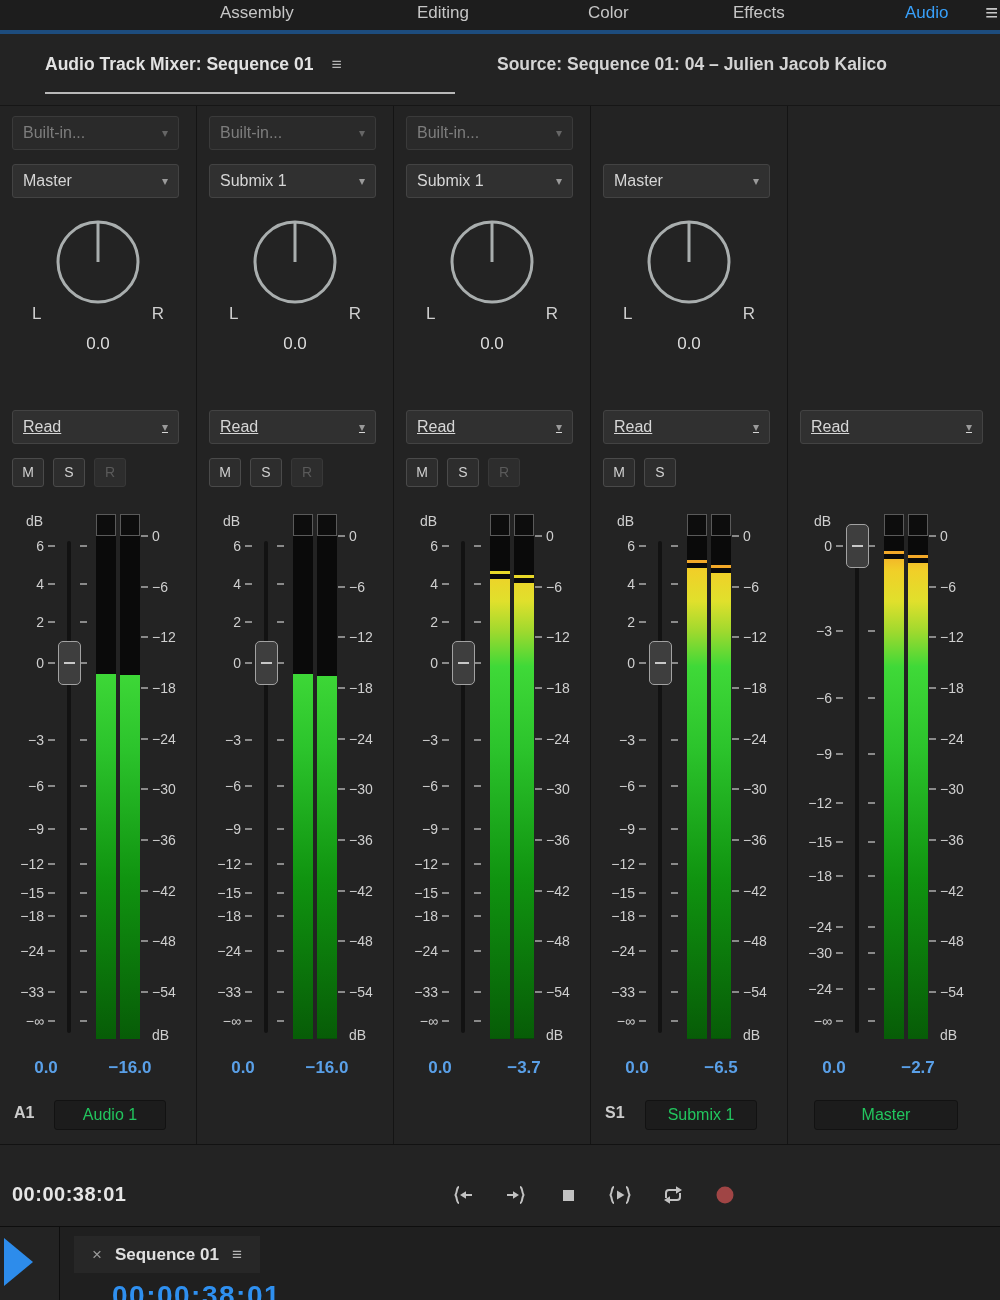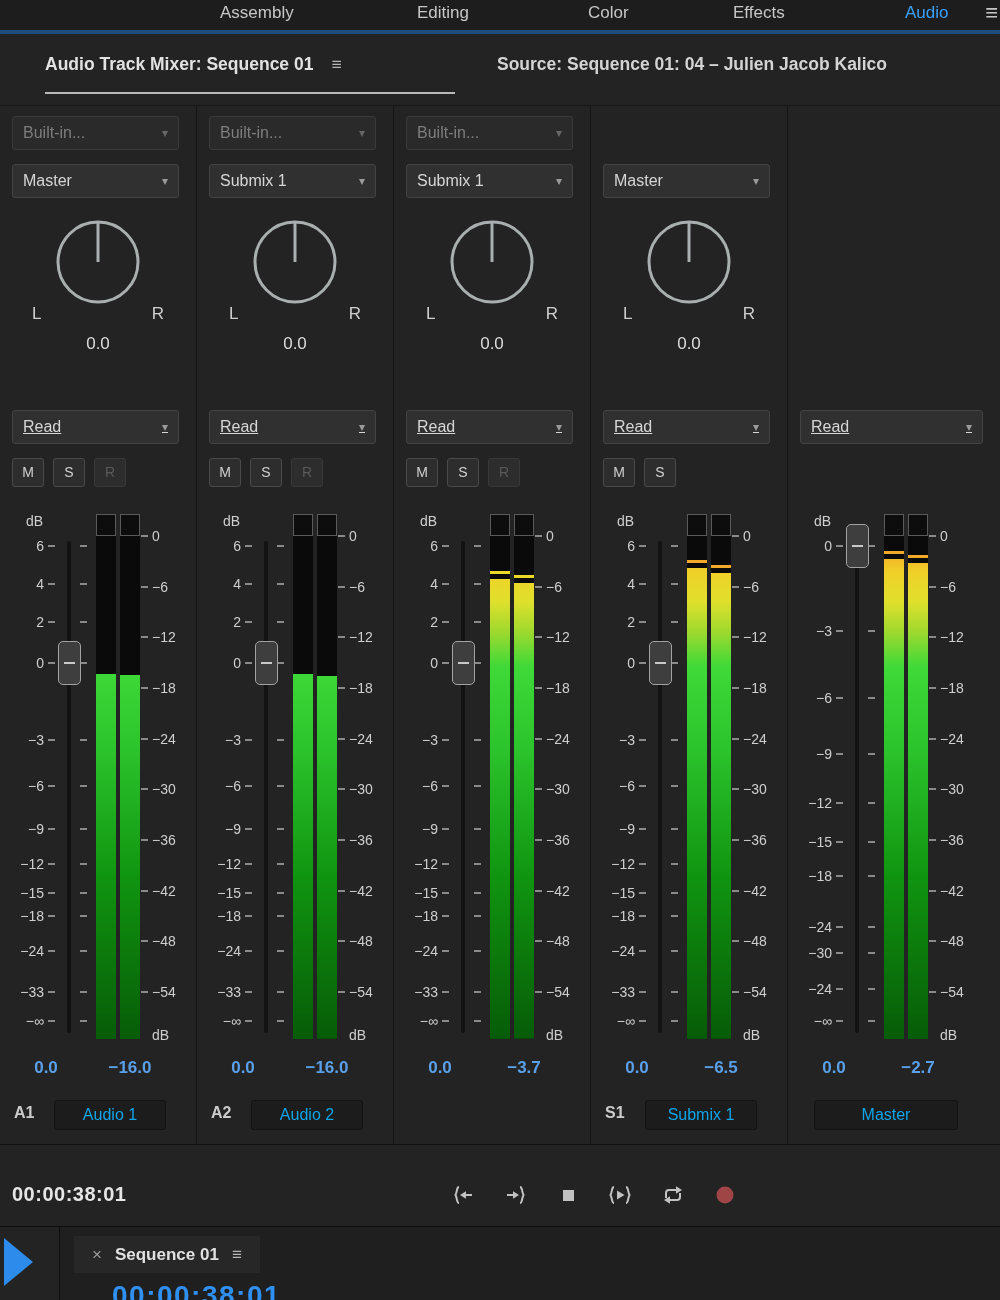--- a/index.html
+++ b/index.html
@@ -54,21 +54,21 @@
   .rtick{position:absolute;left:141px;width:7px;height:2px;background:#8a8a8a;}
   .rnum{position:absolute;left:152px;font-size:14px;color:#cfcfcf;}
   .db-top{position:absolute;left:26px;top:2px;font-size:14px;color:#cfcfcf;}
   .db-bot{position:absolute;left:152px;top:516px;font-size:14px;color:#cfcfcf;}
   .vals{position:absolute;top:952px;left:0;right:0;height:24px;}
   .vol{position:absolute;left:16px;width:60px;text-align:center;color:#5aa0e8;font-size:17px;font-weight:700;}
   .peakv{position:absolute;left:92px;width:76px;text-align:center;color:#5aa0e8;font-size:17px;font-weight:700;}
   .namerow{position:absolute;top:994px;left:0;right:16px;height:30px;}
   .chid{position:absolute;left:14px;top:4px;font-size:16px;color:#cccccc;font-weight:600;}
   .namebox{position:absolute;left:54px;right:14px;top:0;height:28px;line-height:28px;text-align:center;
-    background:#1c1c1c;border:1px solid #121212;border-radius:3px;font-size:16px;color:#0ea5e9;}
+    background:#1c1c1c;border:1px solid #121212;border-radius:3px;font-size:16px;color:#22c55e;}
   .namebox.centered{left:26px;right:26px;}
   
   .transport{position:relative;height:82px;background:#232323;border-top:1px solid #121212;box-sizing:border-box;}
   .tc{position:absolute;left:12px;top:38px;font-size:20px;color:#e6e6e6;letter-spacing:0.5px;font-weight:600;}
   .t-icons{position:absolute;left:450px;top:38px;display:flex;gap:27px;align-items:center;}
   .t-icons svg{display:block;}
   
   .bottom{position:relative;height:74px;background:#1f1f1f;border-top:1px solid #0e0e0e;overflow:hidden;box-sizing:border-box;}
   .corner{position:absolute;left:0;top:0;width:60px;height:100%;background:#232323;border-right:1px solid #0e0e0e;box-sizing:border-box;}
   .playhead{position:absolute;left:2px;top:10px;}
@@ -309,24 +309,20 @@
         <span class="rnum" style="top:371.69px">−42</span>
         <span class="rtick" style="top:429.36px"></span>
         <span class="rnum" style="top:422.36px">−48</span>
         <span class="rtick" style="top:480.03000000000003px"></span>
         <span class="rnum" style="top:473.03000000000003px">−54</span>
         <span class="db-bot">dB</span>
       </div>
       <div class="vals">
       <span class="vol">0.0</span>
       <span class="peakv">−16.0</span>
-      </div>
-      <div class="namerow">
-        <span class="chid">A2</span>
-        <div class="namebox">Audio 2</div>
       </div>
     </div>
     <div class="strip">
       <div class="sel input-sel">
         <span>Built-in...</span>
         <span class="chev">▾</span>
       </div>
       <div class="sel out-sel">
         <span>Submix 1</span>
         <span class="chev">▾</span>

